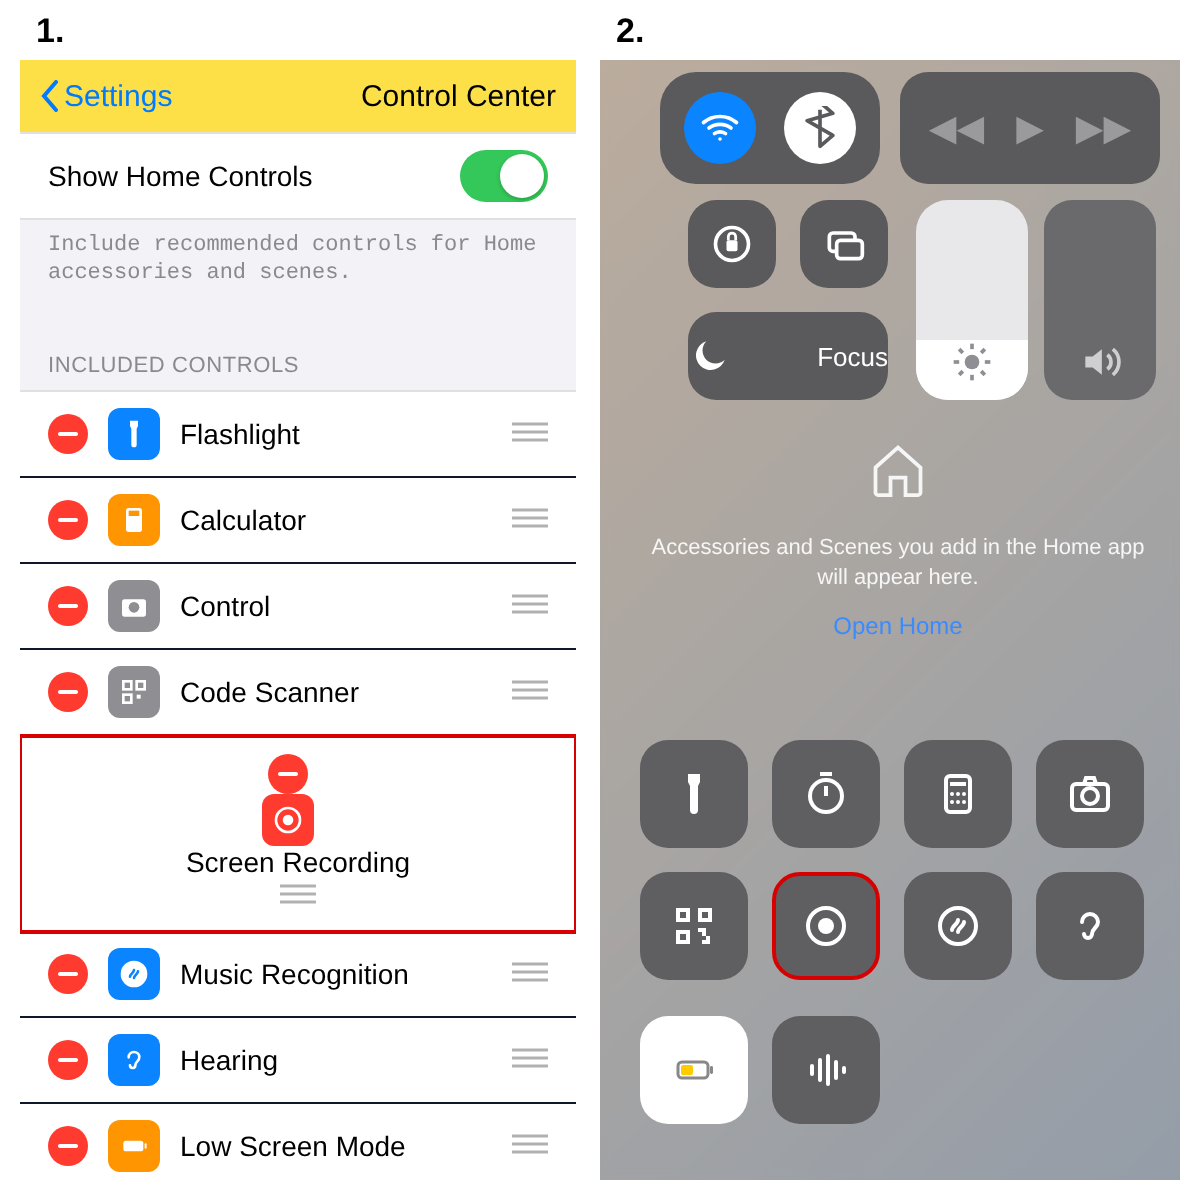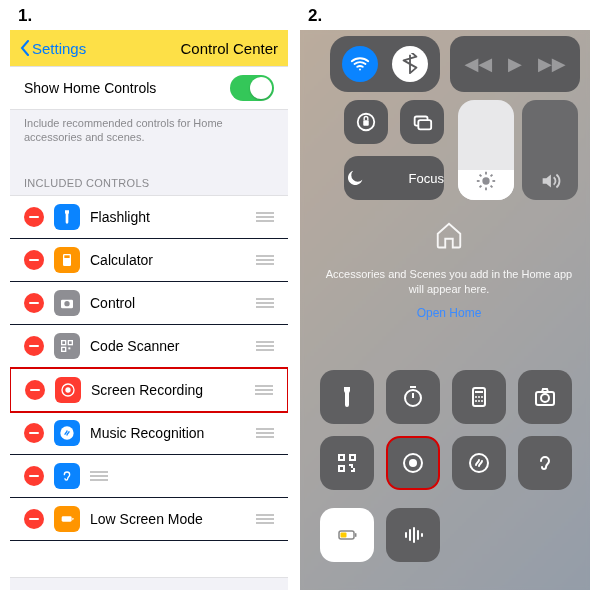--- a/index.html
+++ b/index.html
@@ -14,33 +14,33 @@
 .back { display: flex; align-items: center; color: #007aff; font-size: 15px; }
 .back svg { width: 10px; height: 16px; margin-right: 2px; }
 .nav-title { flex: 1; text-align: right; font-weight: 400; font-size: 15px; margin-left: -40px; }
 
 .section { background: #fff; border-top: 1px solid #e0e0e3; border-bottom: 1px solid #e0e0e3; }
 .row { display: flex; align-items: center; padding: 8px 14px; min-height: 36px; border-bottom: 1px solid #0f172a; }
 .row:last-child { border-bottom: none; }
 .row-label { flex: 1; font-size: 14px; color: #000; }
 .switch { width: 44px; height: 26px; background: #34c759; border-radius: 13px; position: relative; }
 .switch::after { content: ""; position: absolute; top: 2px; right: 2px; width: 22px; height: 22px; background: #fff; border-radius: 50%; box-shadow: 0 1px 2px rgba(0,0,0,.2); }
-.footnote { font-size: 11px; color: #8a8a8e; padding: 6px 14px 14px; line-height: 1.3; }
+.footnote { font-size: 11px; color: #8a8a8e; padding: 6px 14px 14px; line-height: 1.3; font-family: Liberation Mono, monospace; }
 .section-header { font-size: 11px; color: #8a8a8e; padding: 18px 14px 6px; text-transform: uppercase; letter-spacing: .3px; }
 
 .edit-btn { width: 20px; height: 20px; border-radius: 50%; display: flex; align-items: center; justify-content: center; margin-right: 10px; flex-shrink: 0; }
 .edit-red { background: #ff3b30; }
 .edit-red::after { content: ""; width: 10px; height: 2px; background: #fff; border-radius: 1px; }
 
 .appicon { width: 26px; height: 26px; border-radius: 6px; display: flex; align-items: center; justify-content: center; flex-shrink: 0; margin-right: 10px; }
 .appicon svg { width: 16px; height: 16px; }
 .drag-handle { width: 18px; opacity: .3; }
 .drag-handle svg { width: 18px; height: 10px; }
 
-.highlight-left { border: 2px solid #d60000; margin: -1px; position: relative; z-index: 2; }
+.highlight-left { border: 2px solid #d60000; margin: -1px; position: relative; z-index: 2; flex-direction: column; }
 
 .panel-right { position: absolute; top: 30px; left: 300px; width: 290px; height: 560px; background: linear-gradient(135deg, #c8b8a8, #9ea8b4); overflow: hidden; }
 .cc-bg { position: absolute; inset: 0; background: rgba(40,40,40,.08); backdrop-filter: blur(2px); }
 .tile { position: absolute; background: #5a5a5c; border-radius: 14px; display:flex; align-items:center; justify-content:center; }
 .tile svg { width: 22px; height: 22px; }
 
 .cc-conn { top: 6px; left: 30px; width: 110px; height: 56px; border-radius: 18px; }
 .cc-conn .circ { width: 36px; height: 36px; border-radius: 50%; display:flex; align-items:center; justify-content:center; position:absolute; }
 .cc-media { top: 6px; left: 150px; width: 130px; height: 56px; }
 .cc-media span { color: #9a9a9c; font-size: 18px; margin: 0 8px; }
@@ -186,20 +186,21 @@
             <line x1="0" y1="9" x2="18" y2="9" stroke="#000" stroke-width="1.5"></line>
           </svg></div>
       </div>
       <div class="row">
         <div class="edit-btn edit-red"></div>
         <div class="appicon" style="background: rgb(10, 132, 255);">
           <svg viewBox="0 0 24 24">
             <path d="M8 10a4 4 0 0 1 8 0c0 3-3 3-3 6a2 2 0 0 1-4 0" stroke="#fff" stroke-width="2" fill="none" stroke-linecap="round"></path>
           </svg>
         </div>
+        <span class="row-label">Hearing</span>
         <div class="drag-handle"><svg viewBox="0 0 18 10">
             <line x1="0" y1="1" x2="18" y2="1" stroke="#000" stroke-width="1.5"></line>
             <line x1="0" y1="5" x2="18" y2="5" stroke="#000" stroke-width="1.5"></line>
             <line x1="0" y1="9" x2="18" y2="9" stroke="#000" stroke-width="1.5"></line>
           </svg></div>
       </div>
       <div class="row">
         <div class="edit-btn edit-red"></div>
         <div class="appicon" style="background: rgb(255, 149, 0);">
           <svg viewBox="0 0 24 24">

